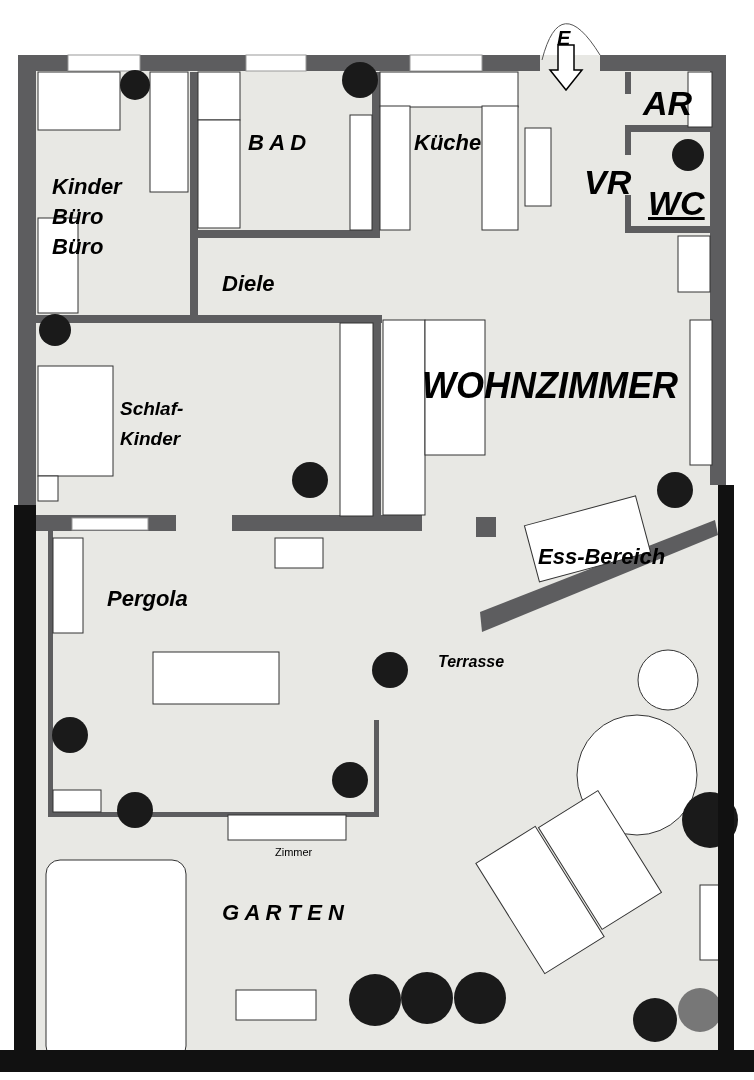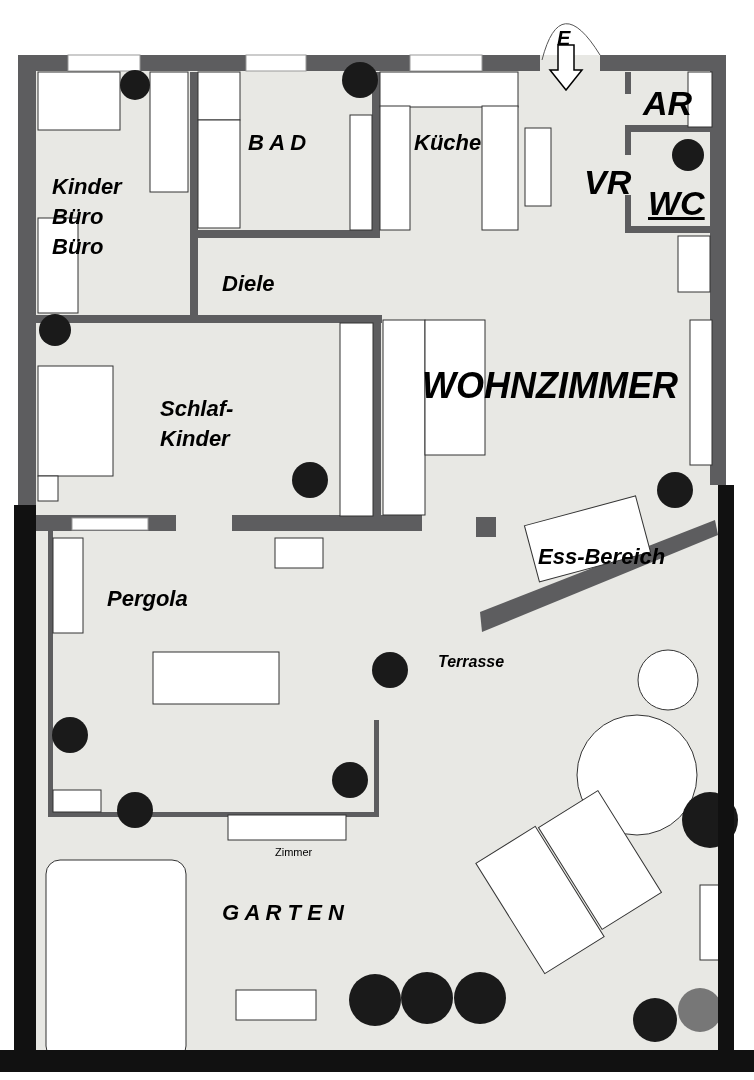--- a/index.html
+++ b/index.html
@@ -121,21 +121,21 @@
   <div>Kinder</div>
   <div>Büro</div>
   <div>Büro</div>
 </div>
 <div class="lbl" style="left:248px;top:132px;font-size:22px;">B A D</div>
 <div class="lbl" style="left:414px;top:132px;font-size:22px;">Küche</div>
 <div class="lbl" style="left:584px;top:165px;font-size:34px;">VR</div>
 <div class="lbl" style="left:643px;top:86px;font-size:34px;">AR</div>
 <div class="lbl" style="left:648px;top:186px;font-size:34px;text-decoration:underline;">WC</div>
 <div class="lbl" style="left:222px;top:273px;font-size:22px;">Diele</div>
-<div class="lbl" style="left:120px;top:394px;font-size:22px;line-height:30px;margin-left:40px;">
+<div class="lbl" style="left:120px;top:394px;font-size:19px;line-height:30px;">
   <div>Schlaf-</div>
   <div>Kinder</div>
 </div>
 <div class="lbl" style="left:395px;top:368px;font-size:36px;margin-left:27px;">WOHNZIMMER</div>
 <div class="lbl" style="left:538px;top:546px;font-size:22px;">Ess-Bereich</div>
 <div class="lbl" style="left:107px;top:588px;font-size:22px;">Pergola</div>
 <div class="lbl" style="left:438px;top:654px;font-size:16px;">Terrasse</div>
 <div class="lbl" style="left:222px;top:902px;font-size:22px;">G A R T E N</div>
 <div class="lbl small" style="left:275px;top:847px;">Zimmer</div>
 

